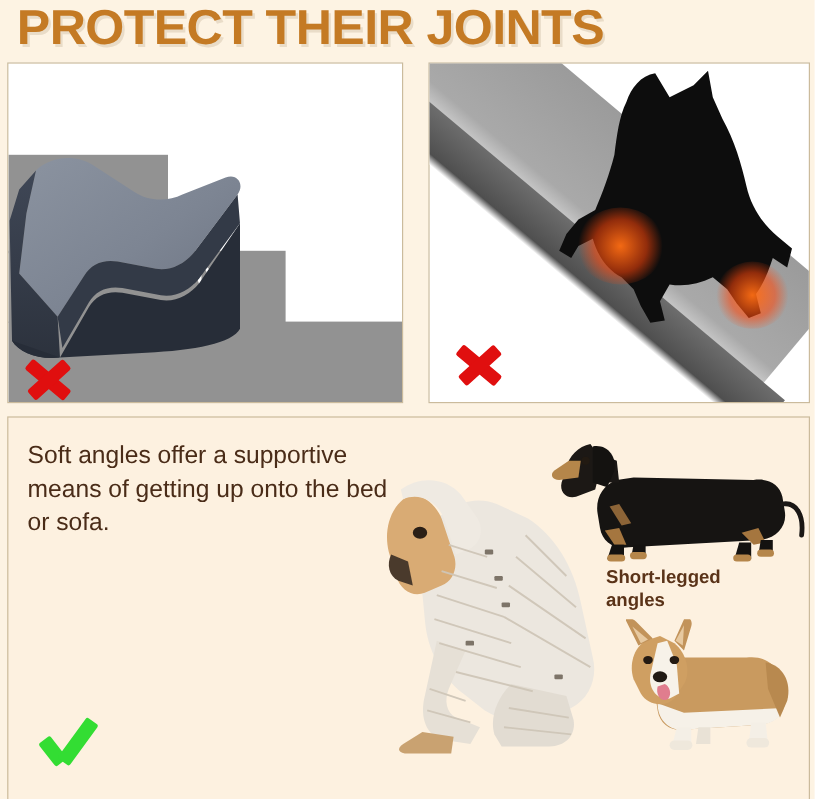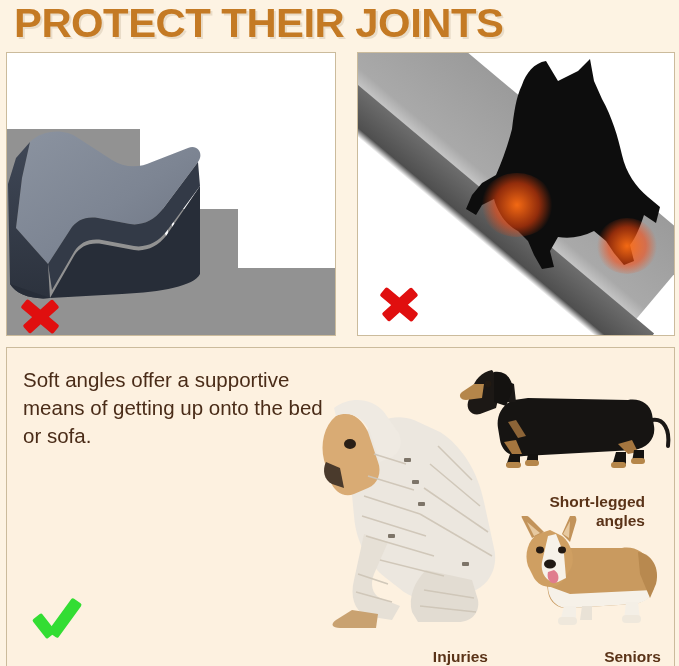--- a/index.html
+++ b/index.html
@@ -153,24 +153,23 @@
     left: 2px;
     top: 124px;
     width: 202px;
     height: 178px;
   }
   .caption {
     position: absolute;
     color: #5a3318;
     font-weight: bold;
     font-size: 15.5px;
-    text-align: right;
+    text-align: left;
     font-family: "Liberation Sans", sans-serif;
     line-height: 19px;
-    margin-top: 20px;
   }
   #cap-short   { left: 505px; top: 472px; width: 140px; }
   #cap-injury  { left: 368px; top: 627px; width: 120px; }
   #cap-seniors { left: 551px; top: 627px; width: 110px; }
 
   .photo { position: absolute; }
   #photo-bandaged { left: 296px; top: 384px; width: 212px; height: 246px; }
   #photo-dachs    { left: 458px; top: 362px; width: 215px; height: 110px; }
   #photo-corgi    { left: 508px; top: 516px; width: 160px; height: 112px; }
 
@@ -441,16 +440,14 @@
       <rect x="114" y="99" width="19" height="8" rx="4"></rect>
     </g>
 
     <path fill="#b8894f" d="M 130,36 C 144,38 152,52 148,68 L 142,82 L 132,58 Z"></path>
   </svg>
 
   <div class="caption" id="cap-short">
     <span>Short-legged</span><br>
     <span>angles</span>
   </div>
-  <div class="caption" id="cap-injury">Injuries</div>
-  <div class="caption" id="cap-seniors">Seniors</div>
 
 </div>
 
 </body></html>

